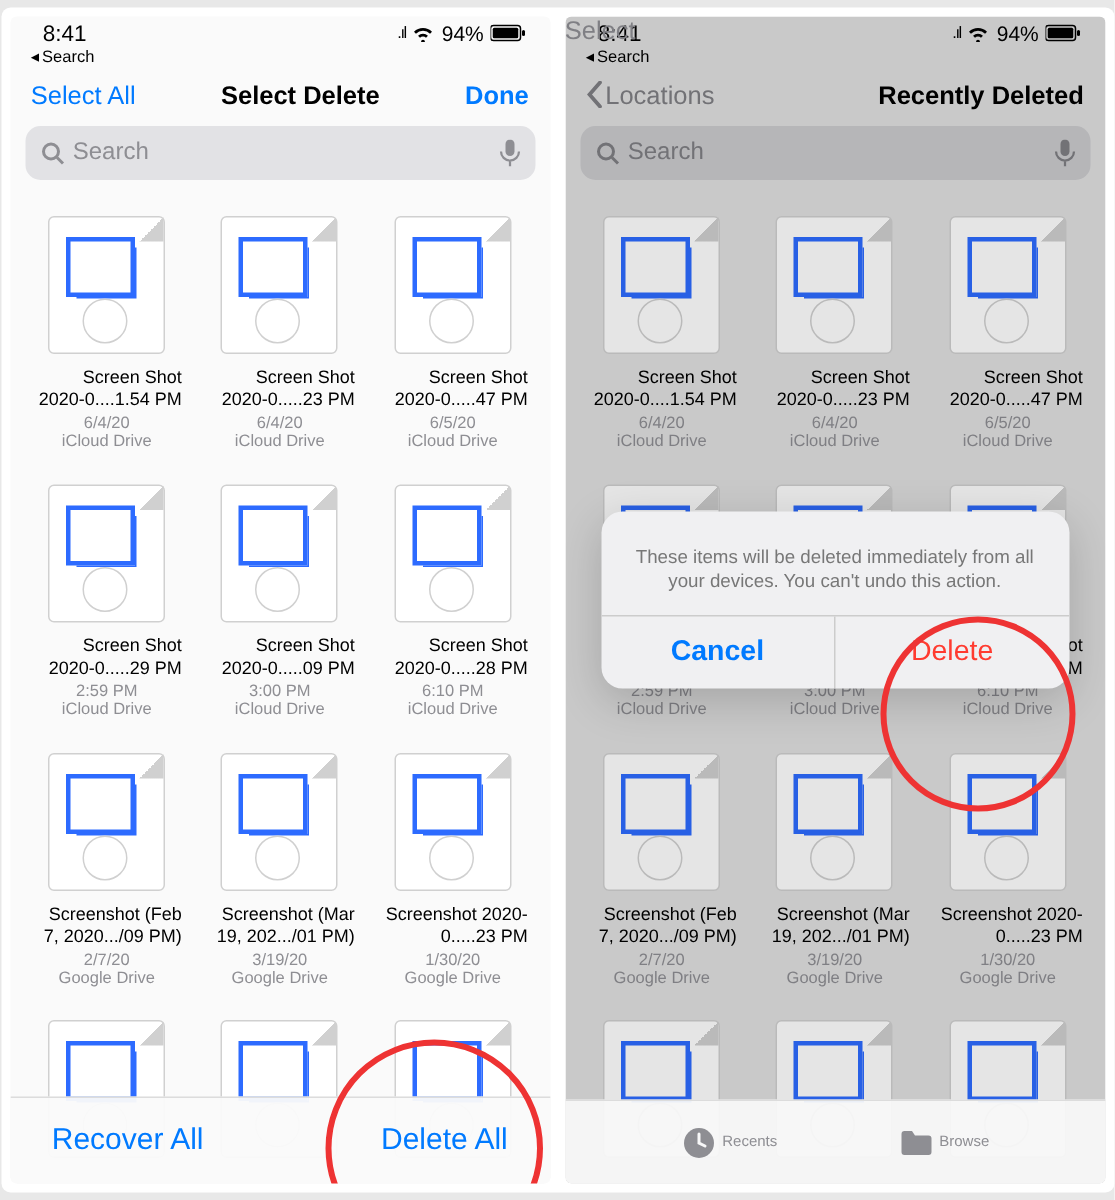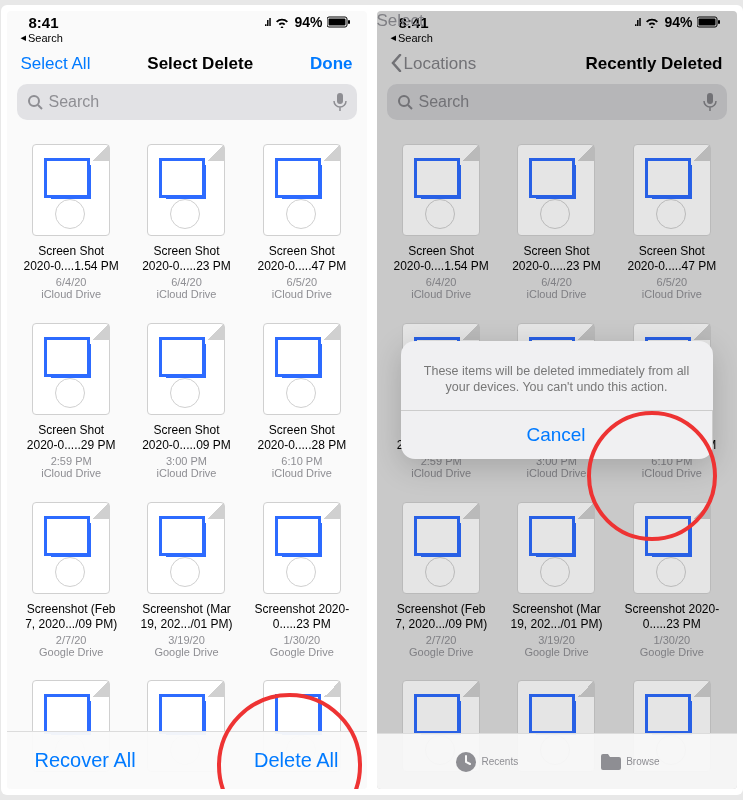--- a/index.html
+++ b/index.html
@@ -31,21 +31,21 @@
     flex-direction: column;
   }
   
   .status {
     height: 20px;
     display: flex;
     justify-content: space-between;
     align-items: center;
     padding: 2px 16px 0 22px;
     font-size: 15px;
-    font-weight: 700;
+    font-weight: 400;
     color: #000;
   }
   .status-right { display:flex; align-items:center; gap:4px; font-size:14px; }
   .bars { letter-spacing: -1px; font-size:11px; }
   .back-mini {
     font-size: 11px;
     padding: 0 14px 2px;
     color: #000;
     display:flex; align-items:center; gap:2px;
   }
@@ -124,21 +124,21 @@
     background:#fff;
   }
   .thumb .circ {
     position:absolute;
     left:22px; bottom:6px;
     width:30px; height:30px;
     border:1px solid #d0d0d0;
     border-radius:50%;
     background:#fff;
   }
-  .fname { font-size:12px; line-height:1.25; color:#000; max-width:100px; }
+  .fname { font-size:12px; line-height:1.25; color:#000; max-width:100px;text-align:right; }
   .fdate { font-size:11px; color:#8e8e93; margin-top:2px; }
   .floc  { font-size:11px; color:#8e8e93; }
   
   .toolbar {
     position:absolute;
     left:0; right:0; bottom:0;
     background: rgba(250,250,250,0.96);
     border-top:1px solid #dcdcdc;
     height:58px;
     display:flex;
@@ -186,21 +186,21 @@
   }
   .sheet .msg .headline { font-size:17px; font-weight:400; color:#000; line-height:1.25; }
   .sheet .msg .sub { font-size:12.5px; color:#777; margin-top:6px; line-height:1.3; }
   .sheet .row { display:flex; border-top:1px solid #ccc; }
   .sheet .row > div {
     flex:1;
     text-align:center;
     padding:13px 0;
     font-size:19px;
   }
-  .sheet .cancel { color:#007aff; border-right:1px solid #ccc; }
+  .sheet .cancel { color:#007aff; border-right:1px solid #ccc;font-weight:bold; }
   .sheet .delete { color:#ff3b30; font-weight:500; }
   
   .ring {
     position:absolute;
     border:4px solid #e33;
     border-radius:50%;
     pointer-events:none;
   }
 </style>
 </head>
@@ -497,20 +497,21 @@
       </div>
 
   <div class="dim"></div>
 
   <div class="sheet">
     <div class="msg">
       <div class="sub">These items will be deleted immediately from all your devices. You can't undo this action.</div>
     </div>
     <div class="row">
       <div class="cancel">Cancel</div>
+      <div class="delete">Delete</div>
     </div>
   </div>
 
   <div class="tabbar">
     <div class="tab">
       <svg viewBox="0 0 24 24">
             <circle cx="12" cy="12" r="10" fill="#8e8e93"></circle>
             <path d="M12 6v6l4 2" stroke="#f8f8f8" stroke-width="2" fill="none" stroke-linecap="round"></path>
           </svg>
       <span>Recents</span>

